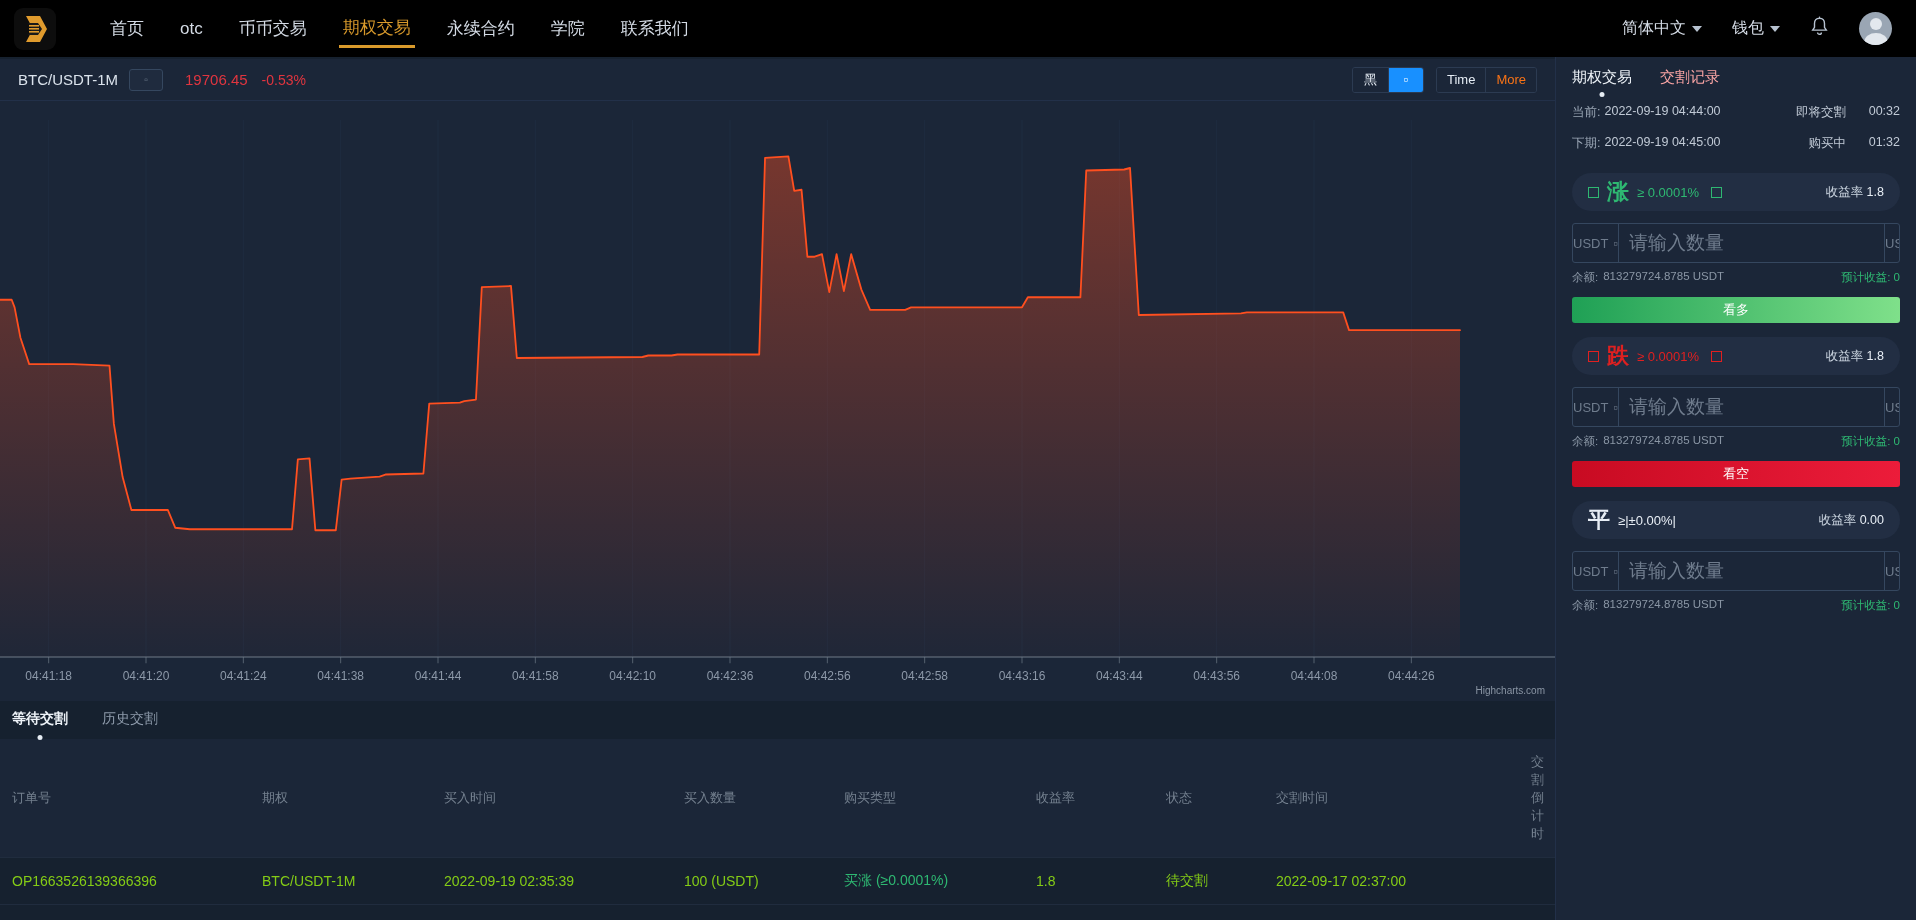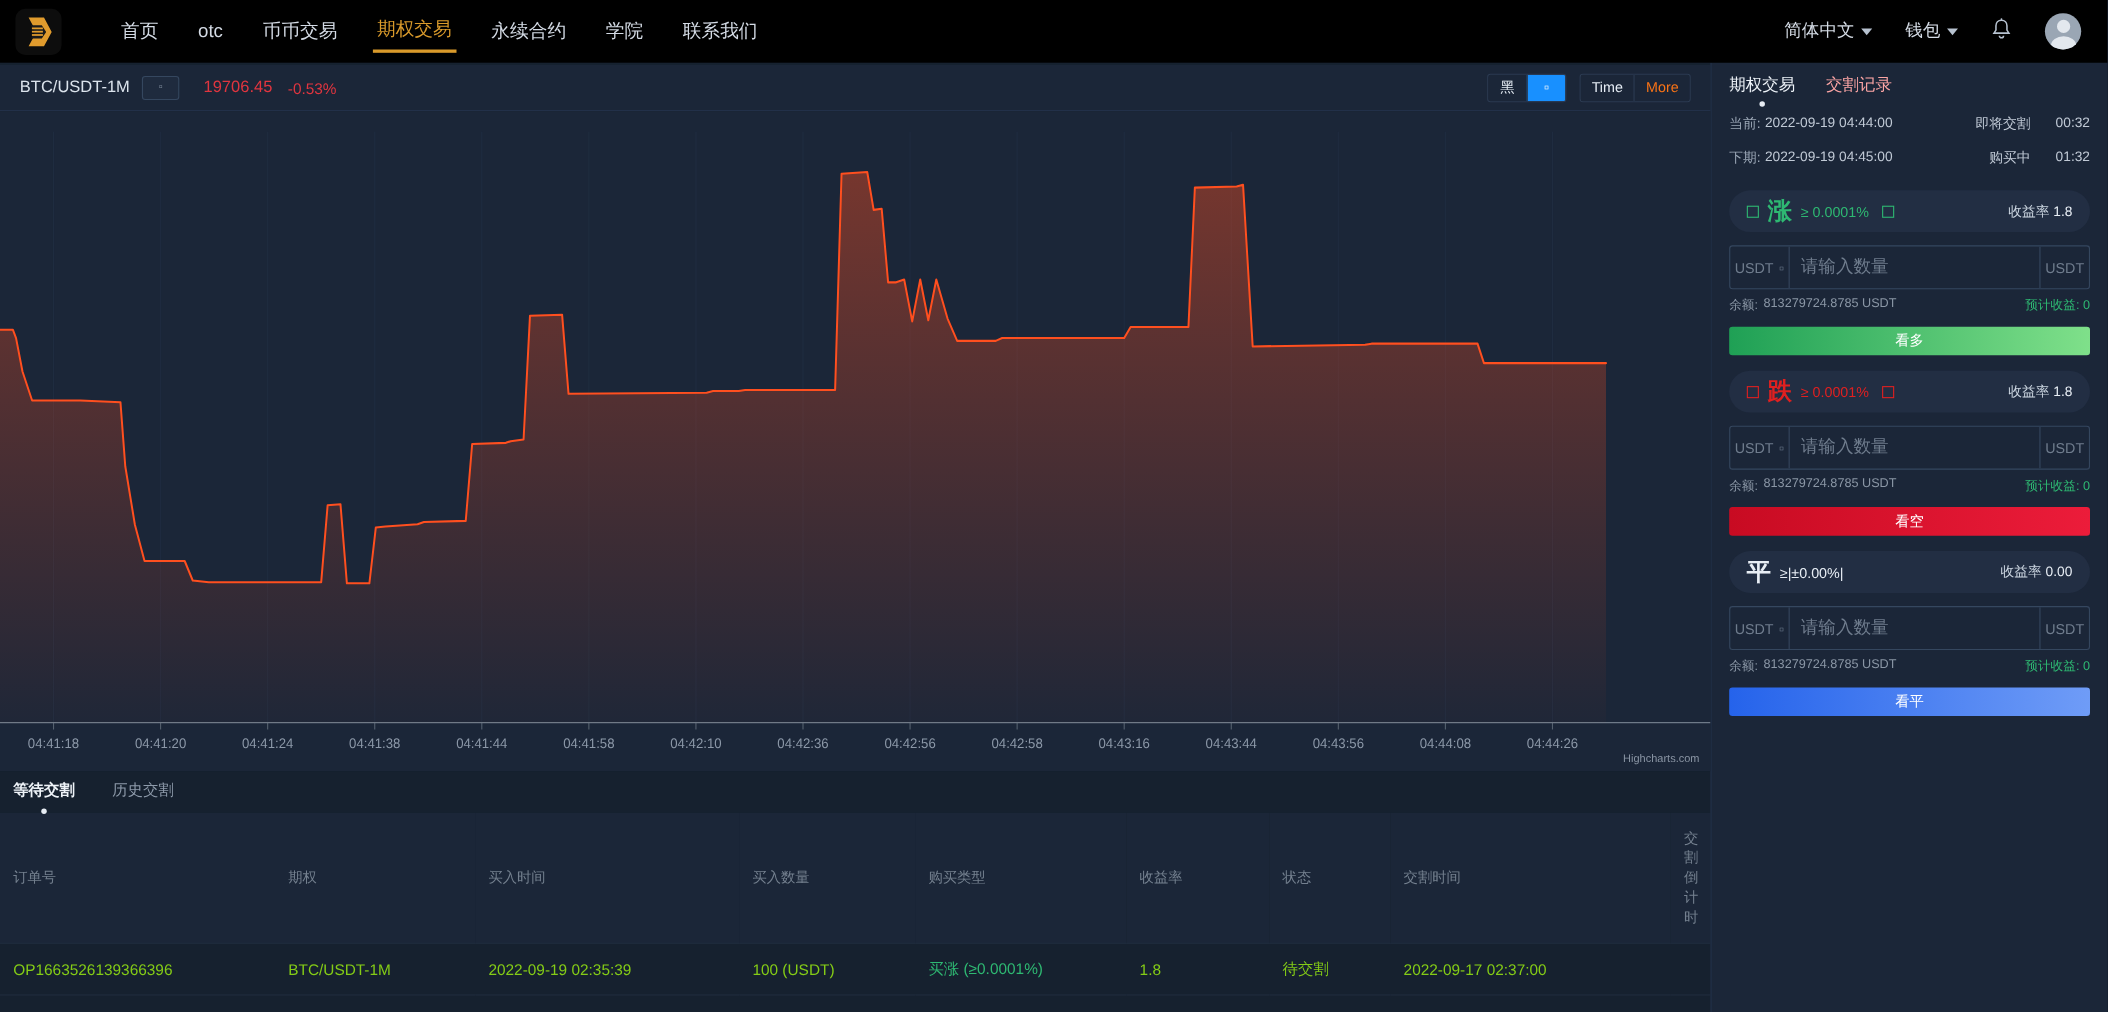--- a/index.html
+++ b/index.html
@@ -147,21 +147,21 @@
   .amt-row {
     display:flex; height:40px; margin-top:12px;
     border:1px solid #35475f; border-radius:3px; overflow:hidden;
   }
   .amt-unit {
     width:60px; display:flex; align-items:center; justify-content:center;
     font-size:13px; color:#6f7c8d; border-right:1px solid #35475f; cursor:pointer;
   }
   .amt-input {
     flex:1; background:transparent; border:none; outline:none;
-    padding:0 10px; font-size:16px; color:#ec4899;
+    padding:0 10px; font-size:19px; color:#ec4899;
     font-family:"Liberation Sans", sans-serif;
   }
   .amt-input::placeholder { color:#6f7c8d; }
   .amt-suffix {
     width:50px; display:flex; align-items:center; justify-content:center;
     font-size:13px; color:#6f7c8d; border-left:1px solid #35475f;
   }
   .bal-row { display:flex; font-size:11.5px; color:#8a96a5; margin-top:7px; }
   .bal-row .est { margin-left:auto; color:#2eb872; }
 
@@ -477,15 +477,14 @@
 
     <div class="bal-row">
       <span>余额:</span>
       <span style="margin-left:5px">813279724.8785 USDT</span>
       <span class="est">
         <span>预计收益:</span>
         <span>0</span>
       </span>
     </div>
 
-    <button class="act-btn btn-flat">看平</button>
   </div>
 </div>
 
 </body></html>

